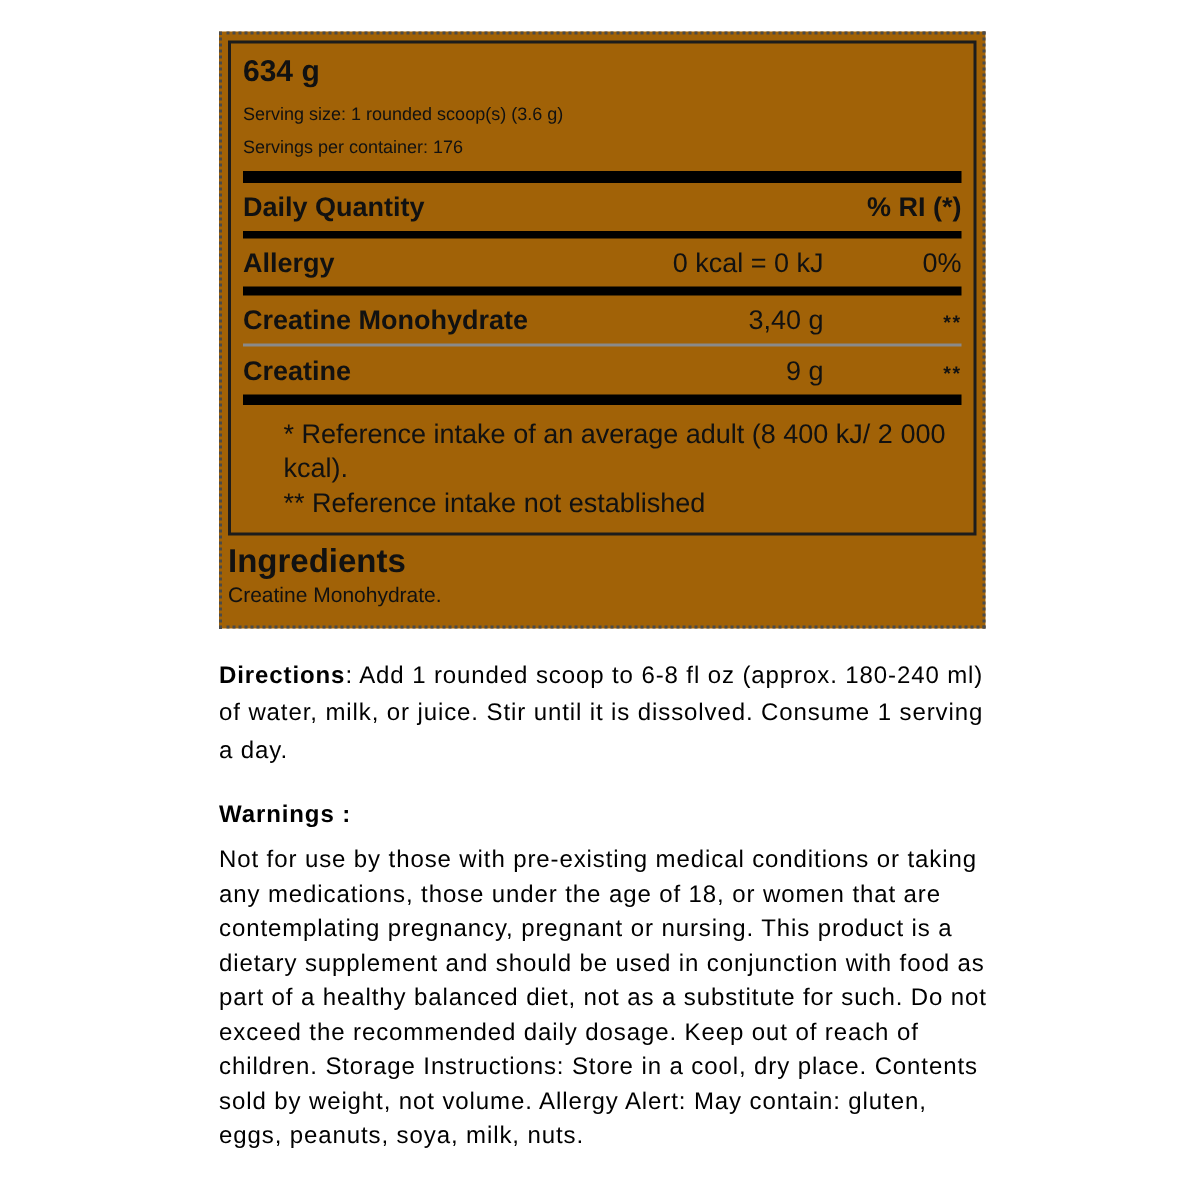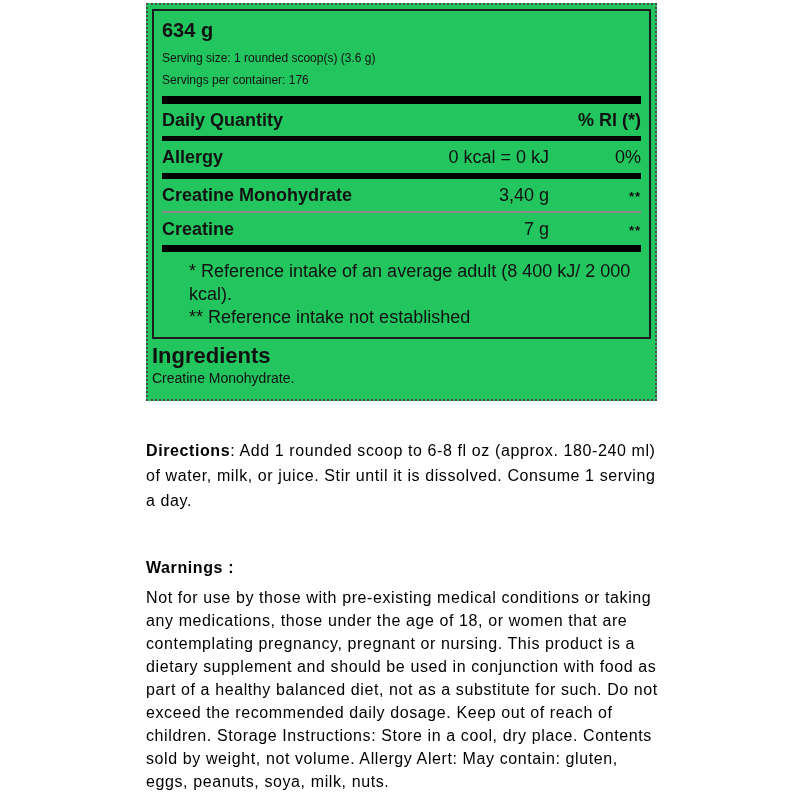--- a/index.html
+++ b/index.html
@@ -2,22 +2,22 @@
 <html><head>
 <meta charset="utf-8">
 <style>
   html, body { margin:0; padding:0; }
   body {
     width:800px; height:800px; background:#ffffff; position:relative;
     font-family:"Liberation Sans", sans-serif; color:#111111;
     -webkit-font-smoothing:antialiased;
   }
   .label-outer{
-    position:absolute; left:146px; top:3px; width:511px; height:398px;
-    border:2px dotted #4a4a4a; box-sizing:border-box; background:#22c55e;
+    position:absolute; left:146px; top:21px; width:511px; height:398px;
+    border:2px dotted #4a4a4a; box-sizing:border-box; background:#a16207;
   }
   .nutrition-box{
     margin:4px 4px 0 4px; border:2px solid #1c1c1c; padding:7px 8px 8px 8px;
   }
   .weight{ font-size:20px; font-weight:bold; line-height:25px; margin-bottom:4px; }
   .serving-line{ font-size:12px; line-height:22px; }
   .bar{ background:#000000; }
   .bar-8{ height:8px; margin-top:5px; }
   .bar-5{ height:5px; }
   .bar-6{ height:6px; }
@@ -34,21 +34,21 @@
   .ri-mark{ font-size:13px; font-weight:bold; letter-spacing:1px; }
   .footnotes{ font-size:18px; line-height:23px; margin-top:8px;margin-left:27px; }
   .ingredients{ padding:6px 6px 0 4px; }
   .ing-heading{ font-size:22px; font-weight:bold; line-height:22px; }
   .ing-value{ font-size:14px; line-height:22px; }
   .para{
     position:absolute; left:146px; width:512px; color:#000000;
     font-size:16px; letter-spacing:0.6px;
   }
   .directions{ top:438px; line-height:25px; }
-  .warnings{ top:556px; line-height:23px; }
+  .warnings{ top:532px; line-height:23px; }
   .warn-heading{ font-weight:bold; margin-bottom:7px; }
   .inline-bold{ font-weight:bold; }
 </style>
 </head>
 <body>
 
 <div class="label-outer">
 
   <div class="nutrition-box">
 
@@ -76,21 +76,21 @@
     <div class="nrow">
       <span class="nname">Creatine Monohydrate</span>
       <span class="namount">3,40 g</span>
       <span class="nri ri-mark">**</span>
     </div>
 
     <div class="thin-rule"></div>
 
     <div class="nrow">
       <span class="nname">Creatine</span>
-      <span class="namount">7 g</span>
+      <span class="namount">9 g</span>
       <span class="nri ri-mark">**</span>
     </div>
 
     <div class="bar bar-7"></div>
 
     <div class="footnotes">
       <div>* Reference intake of an average adult (8 400 kJ/ 2 000 kcal).</div>
       <div>** Reference intake not established</div>
     </div>
 

